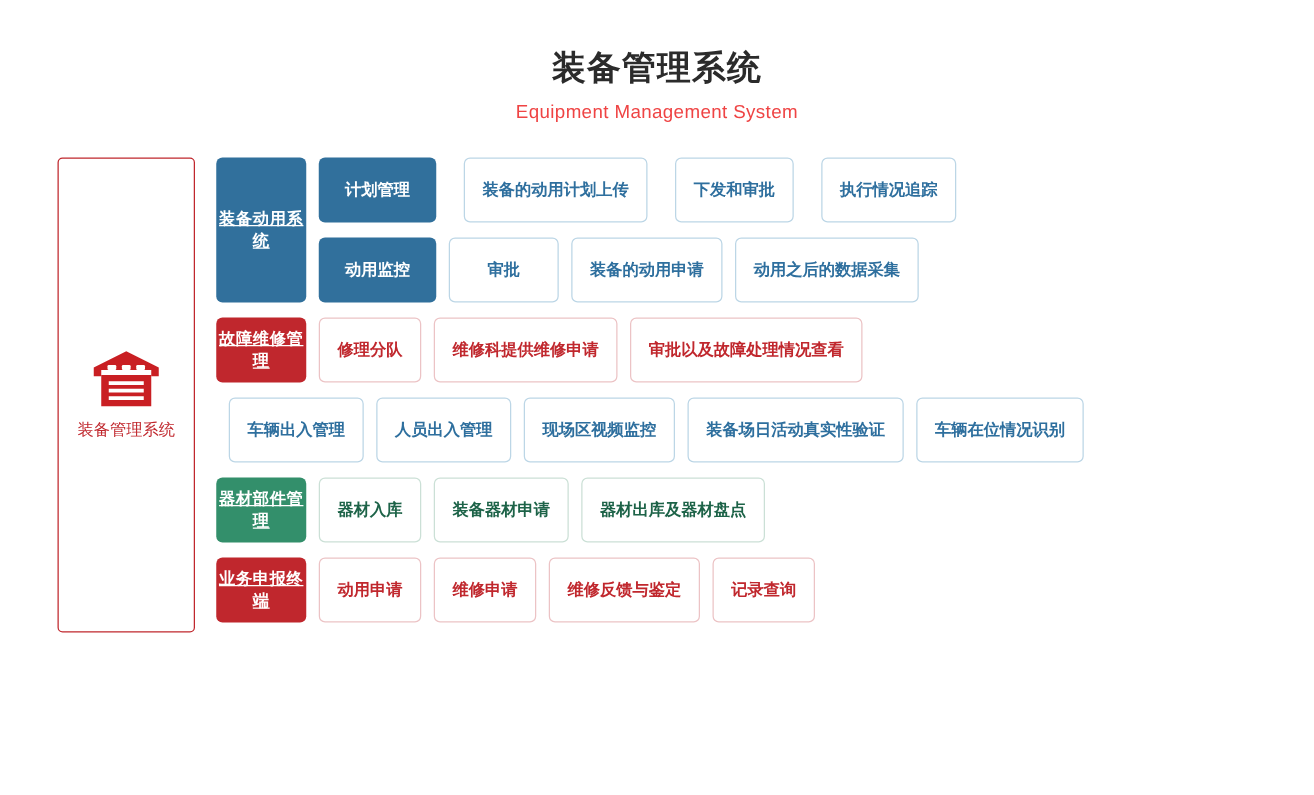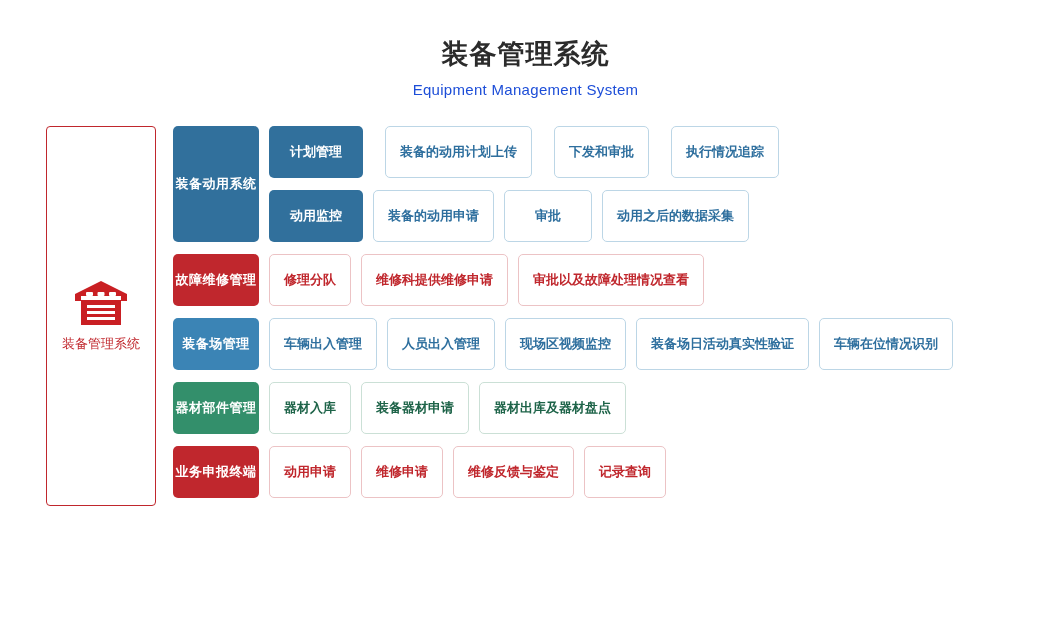--- a/index.html
+++ b/index.html
@@ -26,21 +26,21 @@
     margin: 0;
     font-size: 27px;
     font-weight: bold;
     color: #2b2b2b;
     letter-spacing: 1px;
     line-height: 1.25;
   }
   .header .subtitle {
     margin-top: 9px;
     font-size: 15px;
-    color: #1d4ed8;
+    color: #ef4444;
     font-weight: normal;
     letter-spacing: 0.3px;
   }
 
   
   .diagram {
     position: absolute;
     left: 0;
     top: 126px;
     width: 1051px;
@@ -88,32 +88,33 @@
 
   .row {
     display: flex;
     align-items: stretch;
     margin-bottom: 12px;
   }
   .row:last-child { margin-bottom: 0; }
 
   
   .cat {
-    width: 86px;
+    width: 72px;
     min-height: 44px;
     border-radius: 5px;
     color: #ffffff;
     font-size: 13px;
     font-weight: bold;
     display: flex;
     align-items: center;
     justify-content: center;
     text-align: center;
     flex: 0 0 auto;
     letter-spacing: 0.5px;
+    text-decoration: underline;
   }
 
   
   .cat-tall {
     min-height: 100px;
   }
 
   
   .stack {
     display: flex;
@@ -206,37 +207,36 @@
         <div class="cat cat-tall c-blue-dark">装备动用系统</div>
         <div class="stack">
           <div class="subrow">
             <div class="sub c-blue-dark">计划管理</div>
             <div class="leaf leaf-blue">装备的动用计划上传</div>
             <div class="leaf leaf-blue">下发和审批</div>
             <div class="leaf leaf-blue">执行情况追踪</div>
           </div>
           <div class="subrow">
             <div class="sub c-blue-dark">动用监控</div>
+            <div class="leaf leaf-blue" style="min-width:88px">审批</div>
             <div class="leaf leaf-blue">装备的动用申请</div>
-            <div class="leaf leaf-blue" style="min-width:88px">审批</div>
             <div class="leaf leaf-blue">动用之后的数据采集</div>
           </div>
         </div>
       </div>
 
 
       <div class="row">
         <div class="cat c-red">故障维修管理</div>
         <div class="leaf leaf-red">修理分队</div>
         <div class="leaf leaf-red">维修科提供维修申请</div>
         <div class="leaf leaf-red">审批以及故障处理情况查看</div>
       </div>
 
       <div class="row">
-        <div class="cat c-blue">装备场管理</div>
         <div class="leaf leaf-blue">车辆出入管理</div>
         <div class="leaf leaf-blue">人员出入管理</div>
         <div class="leaf leaf-blue">现场区视频监控</div>
         <div class="leaf leaf-blue">装备场日活动真实性验证</div>
         <div class="leaf leaf-blue">车辆在位情况识别</div>
       </div>
 
       <div class="row">
         <div class="cat c-green">器材部件管理</div>
         <div class="leaf leaf-green">器材入库</div>

